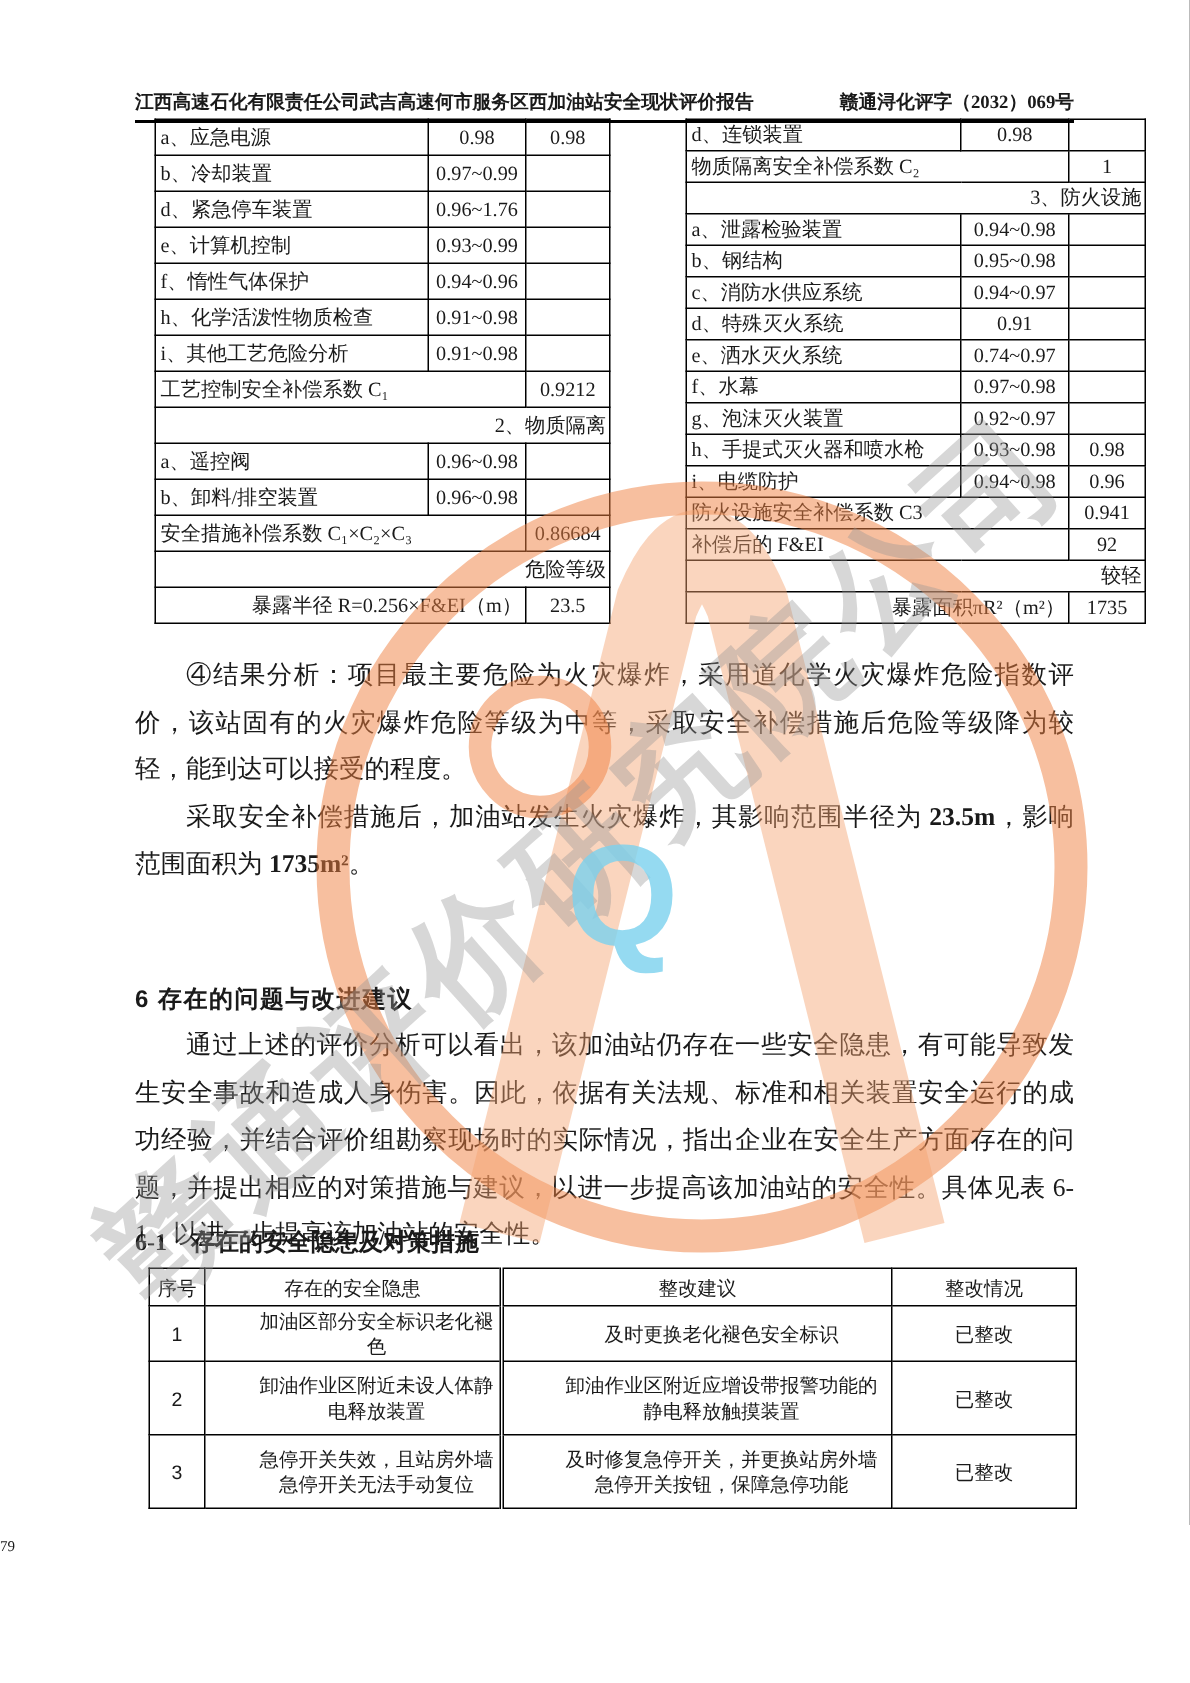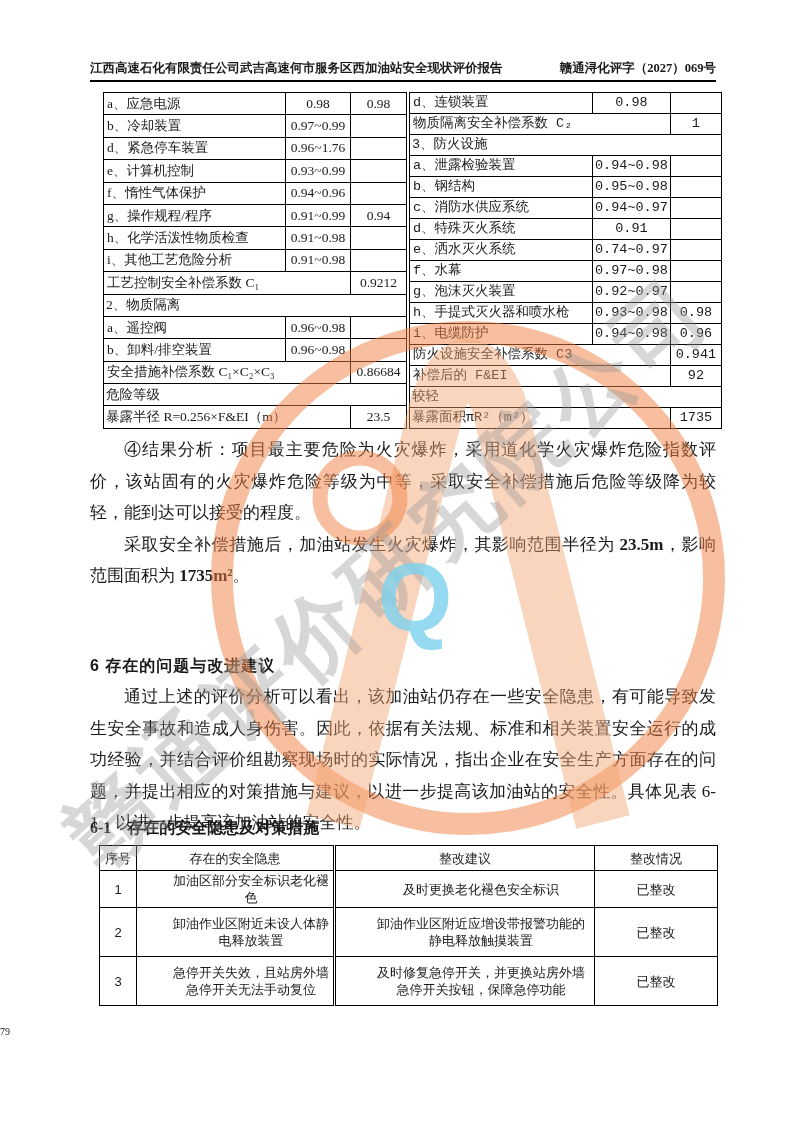--- a/index.html
+++ b/index.html
@@ -6,28 +6,28 @@
   .page{position:relative;width:793px;height:1122px;background:#fff;margin:0 auto;
         font-family:"Liberation Serif","DejaVu Serif",serif;color:#1a1a1a;overflow:hidden;}
   .content{position:absolute;inset:0;z-index:1;}
 
   
   .hdr{position:absolute;top:60px;left:90px;width:626px;display:flex;justify-content:space-between;
        align-items:flex-start;border-bottom:2px solid #000;padding-bottom:3px;
        font-size:12.5px;font-weight:bold;}
 
   
-  .toptables{position:absolute;top:92px;left:103px;display:flex;}
+  .toptables{position:absolute;top:79px;left:103px;display:flex;gap:48px;}
   table{border-collapse:collapse;}
   .ttab{font-size:13.5px;}
   .ttab td{border:1px solid #000;height:20px;line-height:20px;padding:0 2px;white-space:nowrap;overflow:hidden;}
   .ttab td.lab{text-align:left;padding-left:3px;}
   .ttab td.num{text-align:center;}
-  .ttab td.ctr{text-align:left;}
-  .tright{margin-left:2px;font-family:Liberation Mono, monospace;}
+  .ttab td.ctr{text-align:right;}
+  .tright{margin-left:2px;}
 
   
   .bodytext{position:absolute;left:90px;width:626px;font-size:17px;line-height:31.5px;
             text-align:justify;}
   .bodytext p{margin:0;text-indent:2em;}
   #block1{top:434px;}
   .h6{position:absolute;left:90px;top:656px;margin:0;font-size:16px;font-weight:bold;
       font-family:"Liberation Sans","DejaVu Sans",sans-serif;letter-spacing:1px;}
   #block2{top:657px;margin-top:24px;}
   b.numb{font-family:"Liberation Serif",serif;}
@@ -67,21 +67,21 @@
     <path id="wm-arch" d="M 333 822 L 438 402 Q 468 332 498 402 L 603 822" fill="none" stroke-width="55" stroke="rgba(244,162,110,0.45)"></path>
     <circle id="wm-small-ring" cx="360" cy="498" r="40" fill="none" stroke-width="15" stroke="rgba(240,128,64,0.5)"></circle>
   </svg>
   <div class="wm-gray" style="color: rgba(150, 150, 150, 0.38);">赣通评价研究院公司</div>
   <div class="wm-cyan wm-q" style="color: rgba(122, 209, 238, 0.8);">Q</div>
 
   <div class="content">
 
     <div class="hdr">
       <span>江西高速石化有限责任公司武吉高速何市服务区西加油站安全现状评价报告</span>
-      <span>赣通浔化评字（2027）069号</span>
+      <span>赣通浔化评字（2032）069号</span>
     </div>
 
     <div class="toptables">
       <table class="ttab tleft" id="top-table-left">
         <colgroup>
             <col style="width:182px">
             <col style="width:65px">
             <col style="width:56px">
           </colgroup>
         <tbody>
@@ -102,25 +102,20 @@
             </tr>
             <tr>
               <td class="lab">e、计算机控制</td>
               <td class="num">0.93~0.99</td>
               <td class="num"></td>
             </tr>
             <tr>
               <td class="lab">f、惰性气体保护</td>
               <td class="num">0.94~0.96</td>
               <td class="num"></td>
-            </tr>
-            <tr>
-              <td class="lab">g、操作规程/程序</td>
-              <td class="num">0.91~0.99</td>
-              <td class="num">0.94</td>
             </tr>
             <tr>
               <td class="lab">h、化学活泼性物质检查</td>
               <td class="num">0.91~0.98</td>
               <td class="num"></td>
             </tr>
             <tr>
               <td class="lab">i、其他工艺危险分析</td>
               <td class="num">0.91~0.98</td>
               <td class="num"></td>

